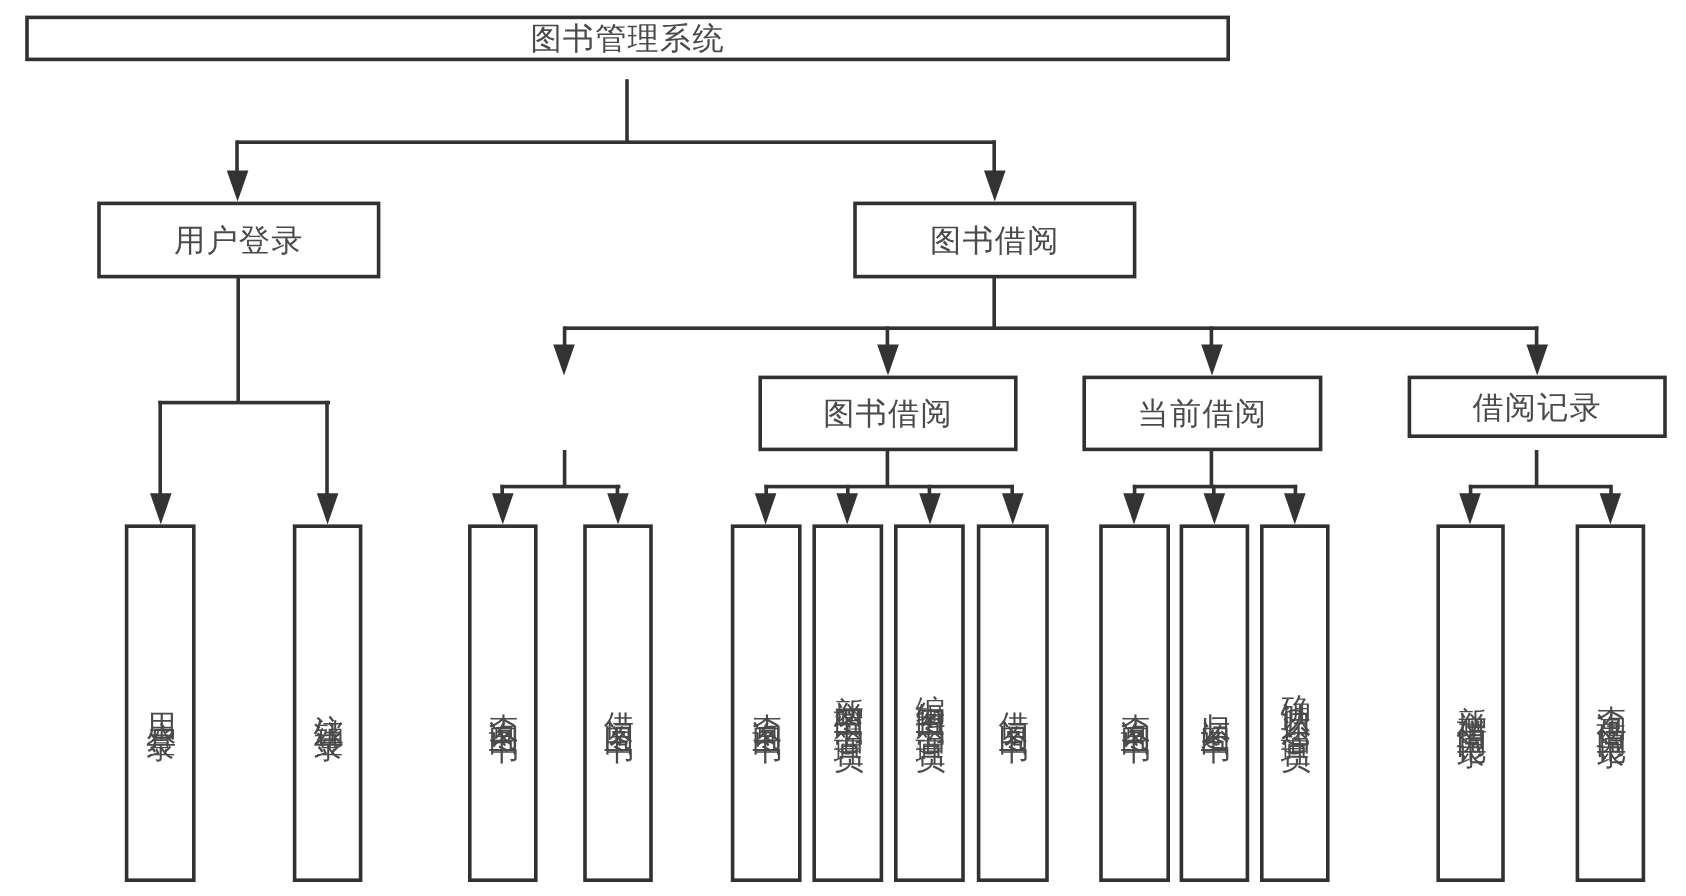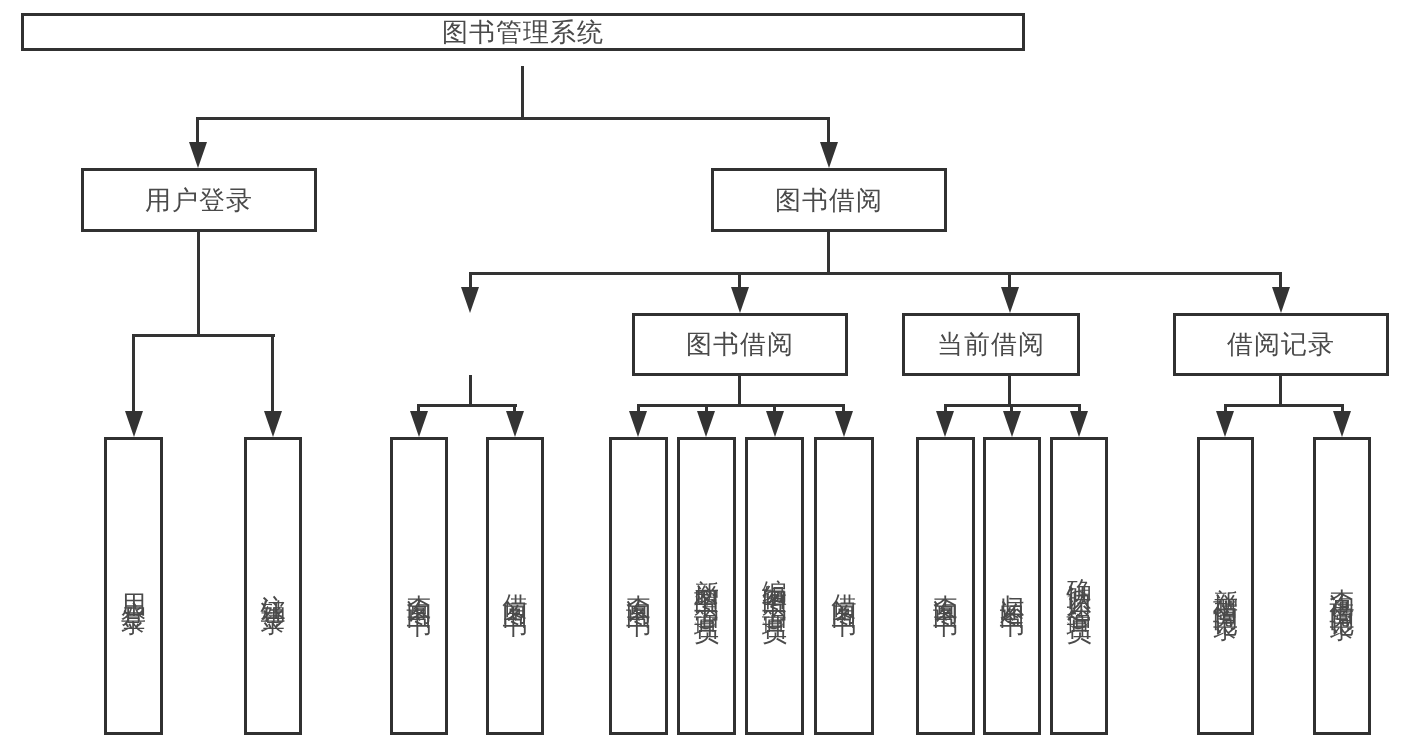--- a/index.html
+++ b/index.html
@@ -51,22 +51,22 @@
   <div class="vline" style="left:469px;top:272px;height:18px;"></div>
   <div class="ah" style="left:461px;top:287px;"></div>
   <div class="vline" style="left:738px;top:272px;height:18px;"></div>
   <div class="ah" style="left:731px;top:287px;"></div>
   <div class="vline" style="left:1008px;top:272px;height:18px;"></div>
   <div class="ah" style="left:1001px;top:287px;"></div>
   <div class="vline" style="left:1279px;top:272px;height:18px;"></div>
   <div class="ah" style="left:1272px;top:287px;"></div>
 
   <div class="box hbox" style="left:632px;top:313px;width:216px;height:63px;">图书借阅</div>
-  <div class="box hbox" style="left:902px;top:313px;width:178px;height:63px;">当前借阅</div>
-  <div class="box hbox" style="left:1173px;top:313px;width:216px;height:63px;">借阅记录</div>
+  <div class="box hbox" style="left:902px;top:313px;width:200px;height:63px;">当前借阅</div>
+  <div class="box hbox" style="left:1173px;top:313px;width:216px;height:52px;">借阅记录</div>
 
   <div class="vline" style="left:469px;top:375px;height:31px;"></div>
   <div class="hline" style="left:417px;top:404px;width:100px;"></div>
   <div class="vline" style="left:417px;top:404px;height:10px;"></div>
   <div class="ah" style="left:410px;top:411px;"></div>
   <div class="vline" style="left:513px;top:404px;height:10px;"></div>
   <div class="ah" style="left:506px;top:411px;"></div>
 
   <div class="vline" style="left:738px;top:375px;height:31px;"></div>
   <div class="hline" style="left:637px;top:404px;width:208px;"></div>

